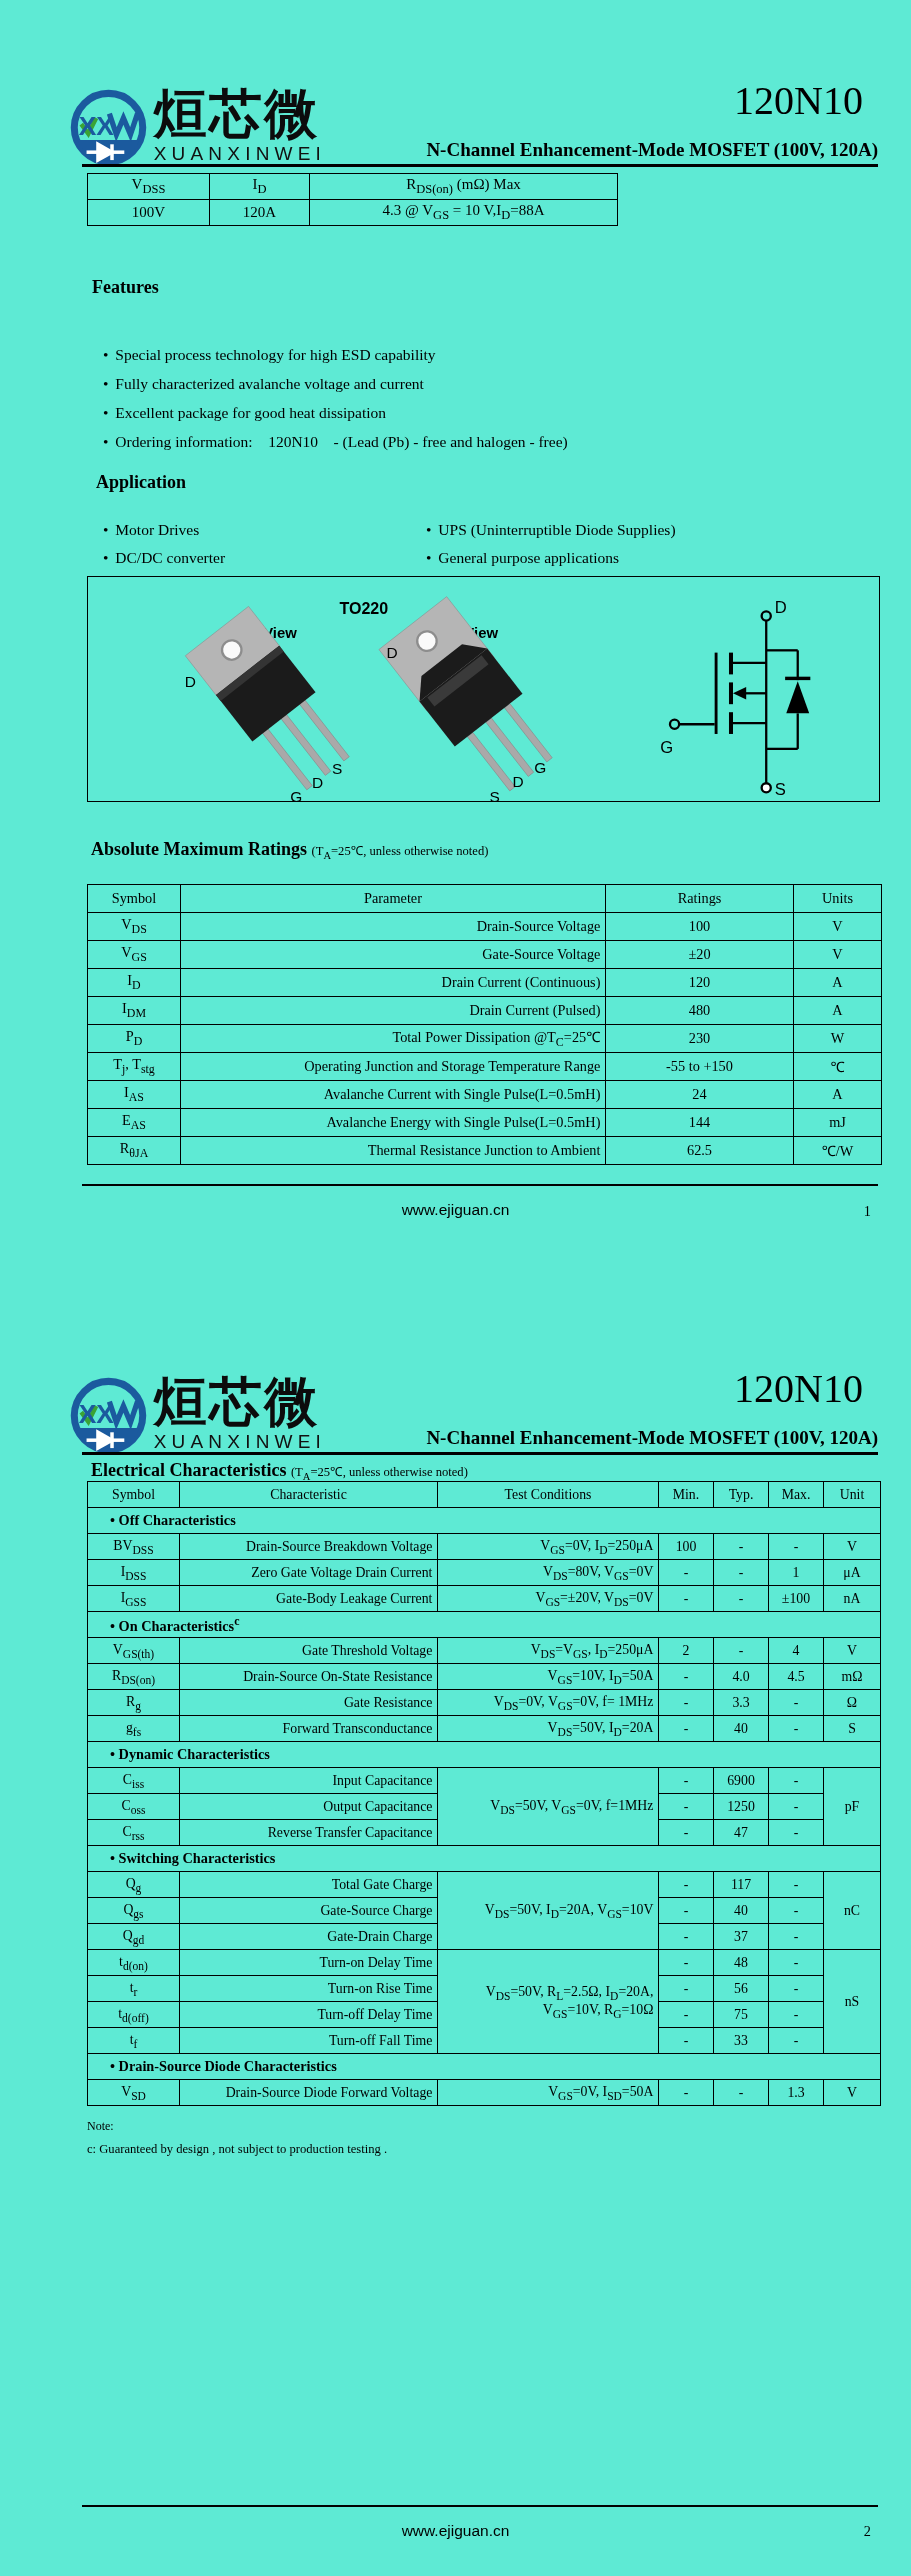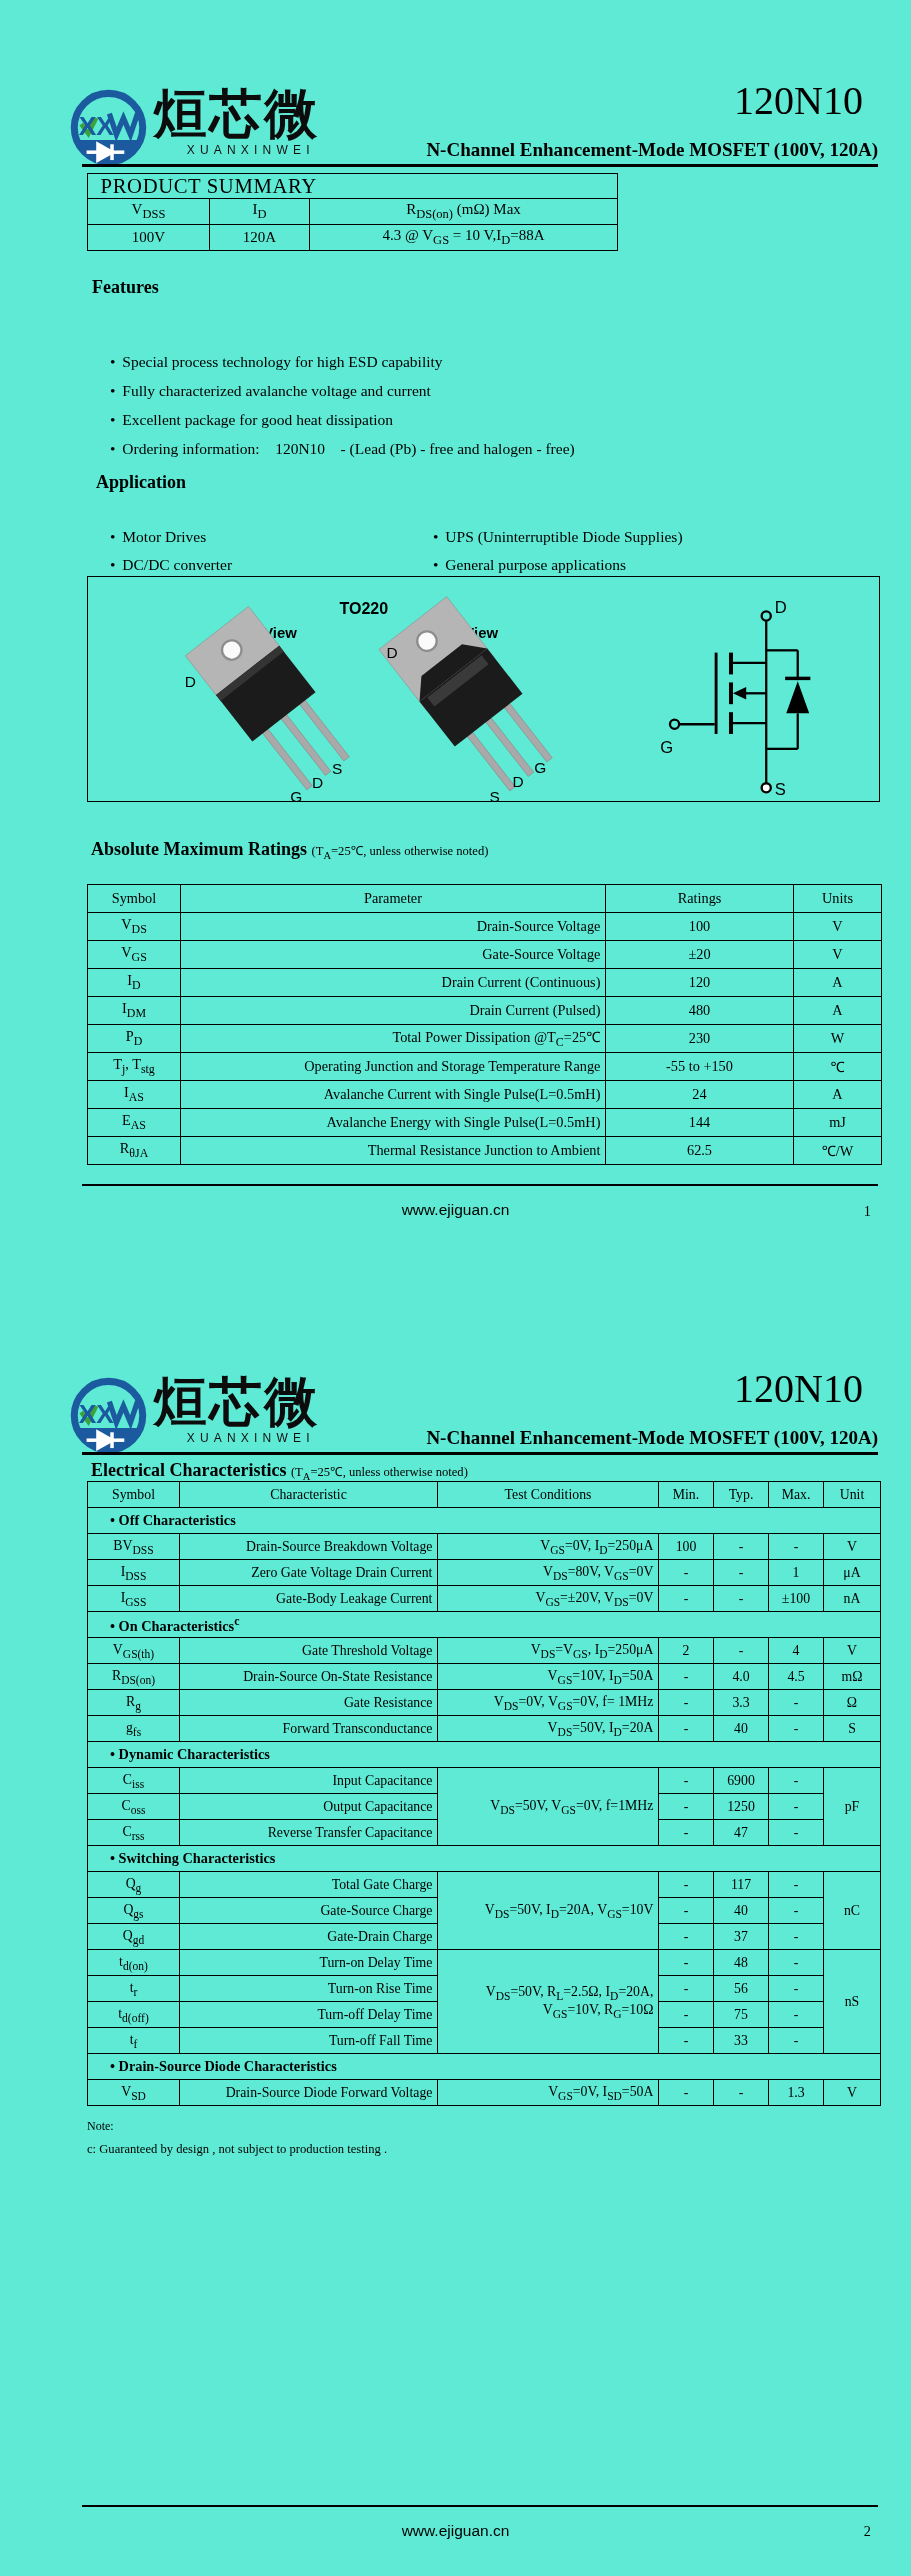--- a/index.html
+++ b/index.html
@@ -4,31 +4,31 @@
 <style>
   html,body{margin:0;padding:0;background:#ffffff;}
   body{width:911px;color:#000;font-family:"Liberation Serif",serif;}
   .page{position:relative;width:911px;height:1288px;background:#5eead4;overflow:hidden;}
 
   
   .brand{position:absolute;left:69px;top:87px;display:flex;}
   .brand-logo{width:79px;height:90px;flex:0 0 auto;}
   .brand-text{margin-left:5.7px;}
   .brand-cn{font-family:"DejaVu Sans",sans-serif;font-weight:800;font-size:53px;line-height:1.0;letter-spacing:2.3px;color:#0c0c0c;white-space:nowrap;}
-  .brand-en{font-family:"Liberation Sans",sans-serif;font-size:12px;letter-spacing:5.2px;color:#111;margin-top:3.4px;white-space:nowrap;margin-left:33px;}
+  .brand-en{font-family:"Liberation Sans",sans-serif;font-size:19px;letter-spacing:5.2px;color:#111;margin-top:3.4px;white-space:nowrap;}
   .part-number{position:absolute;top:79px;right:48px;font-size:40px;line-height:1.1;}
   .doc-subtitle{position:absolute;top:139px;right:33px;font-size:19px;font-weight:bold;white-space:nowrap;}
   .header-rule{position:absolute;left:82px;top:164px;width:796px;height:2.9px;background:#000;}
 
   
   .sec-heading{position:absolute;font-size:18px;font-weight:bold;white-space:nowrap;text-align:center;}
   .sec-heading .small-note{font-size:12.6px;font-weight:normal;}
 
   
-  ul.blist{position:absolute;margin:16px;padding:0;list-style:none;}
+  ul.blist{position:absolute;margin:9px;padding:0;list-style:none;}
   ul.blist li{font-size:15.5px;white-space:nowrap;}
   ul.blist li::before{content:"\2022";margin-right:6.9px;}
   ul.feat li{line-height:29px;}
   ul.appl li{line-height:27.5px;}
 
   
   table.tbl{border-collapse:collapse;border:1.7px solid #000;table-layout:fixed;}
   table.tbl td{border:1.1px solid #000;font-size:14.3px;text-align:center;padding:0 4.6px;overflow:hidden;}
   table.tbl td.left{text-align:right;padding-left:24px;}
   #summary-table{position:absolute;left:87px;top:173px;width:531px;}
@@ -82,23 +82,20 @@
   <div class="doc-subtitle">N-Channel Enhancement-Mode MOSFET (100V, 120A)</div>
   <div class="header-rule"></div>
 
   <table class="tbl" id="summary-table">
       <colgroup>
         <col style="width: 122px;">
         <col style="width: 100px;">
         <col style="width: 308px;">
       </colgroup>
       <tbody>
-        <tr class="sum-title-row">
-          <td class="sum-title" colspan="3">PRODUCT SUMMARY</td>
-        </tr>
         <tr>
           <td>V<sub>DSS</sub></td>
           <td>I<sub>D</sub></td>
           <td>R<sub>DS(on)</sub> (mΩ) Max</td>
         </tr>
         <tr>
           <td>100V</td>
           <td>120A</td>
           <td>4.3 @ V<sub>GS</sub> = 10 V,I<sub>D</sub>=88A</td>
         </tr>

